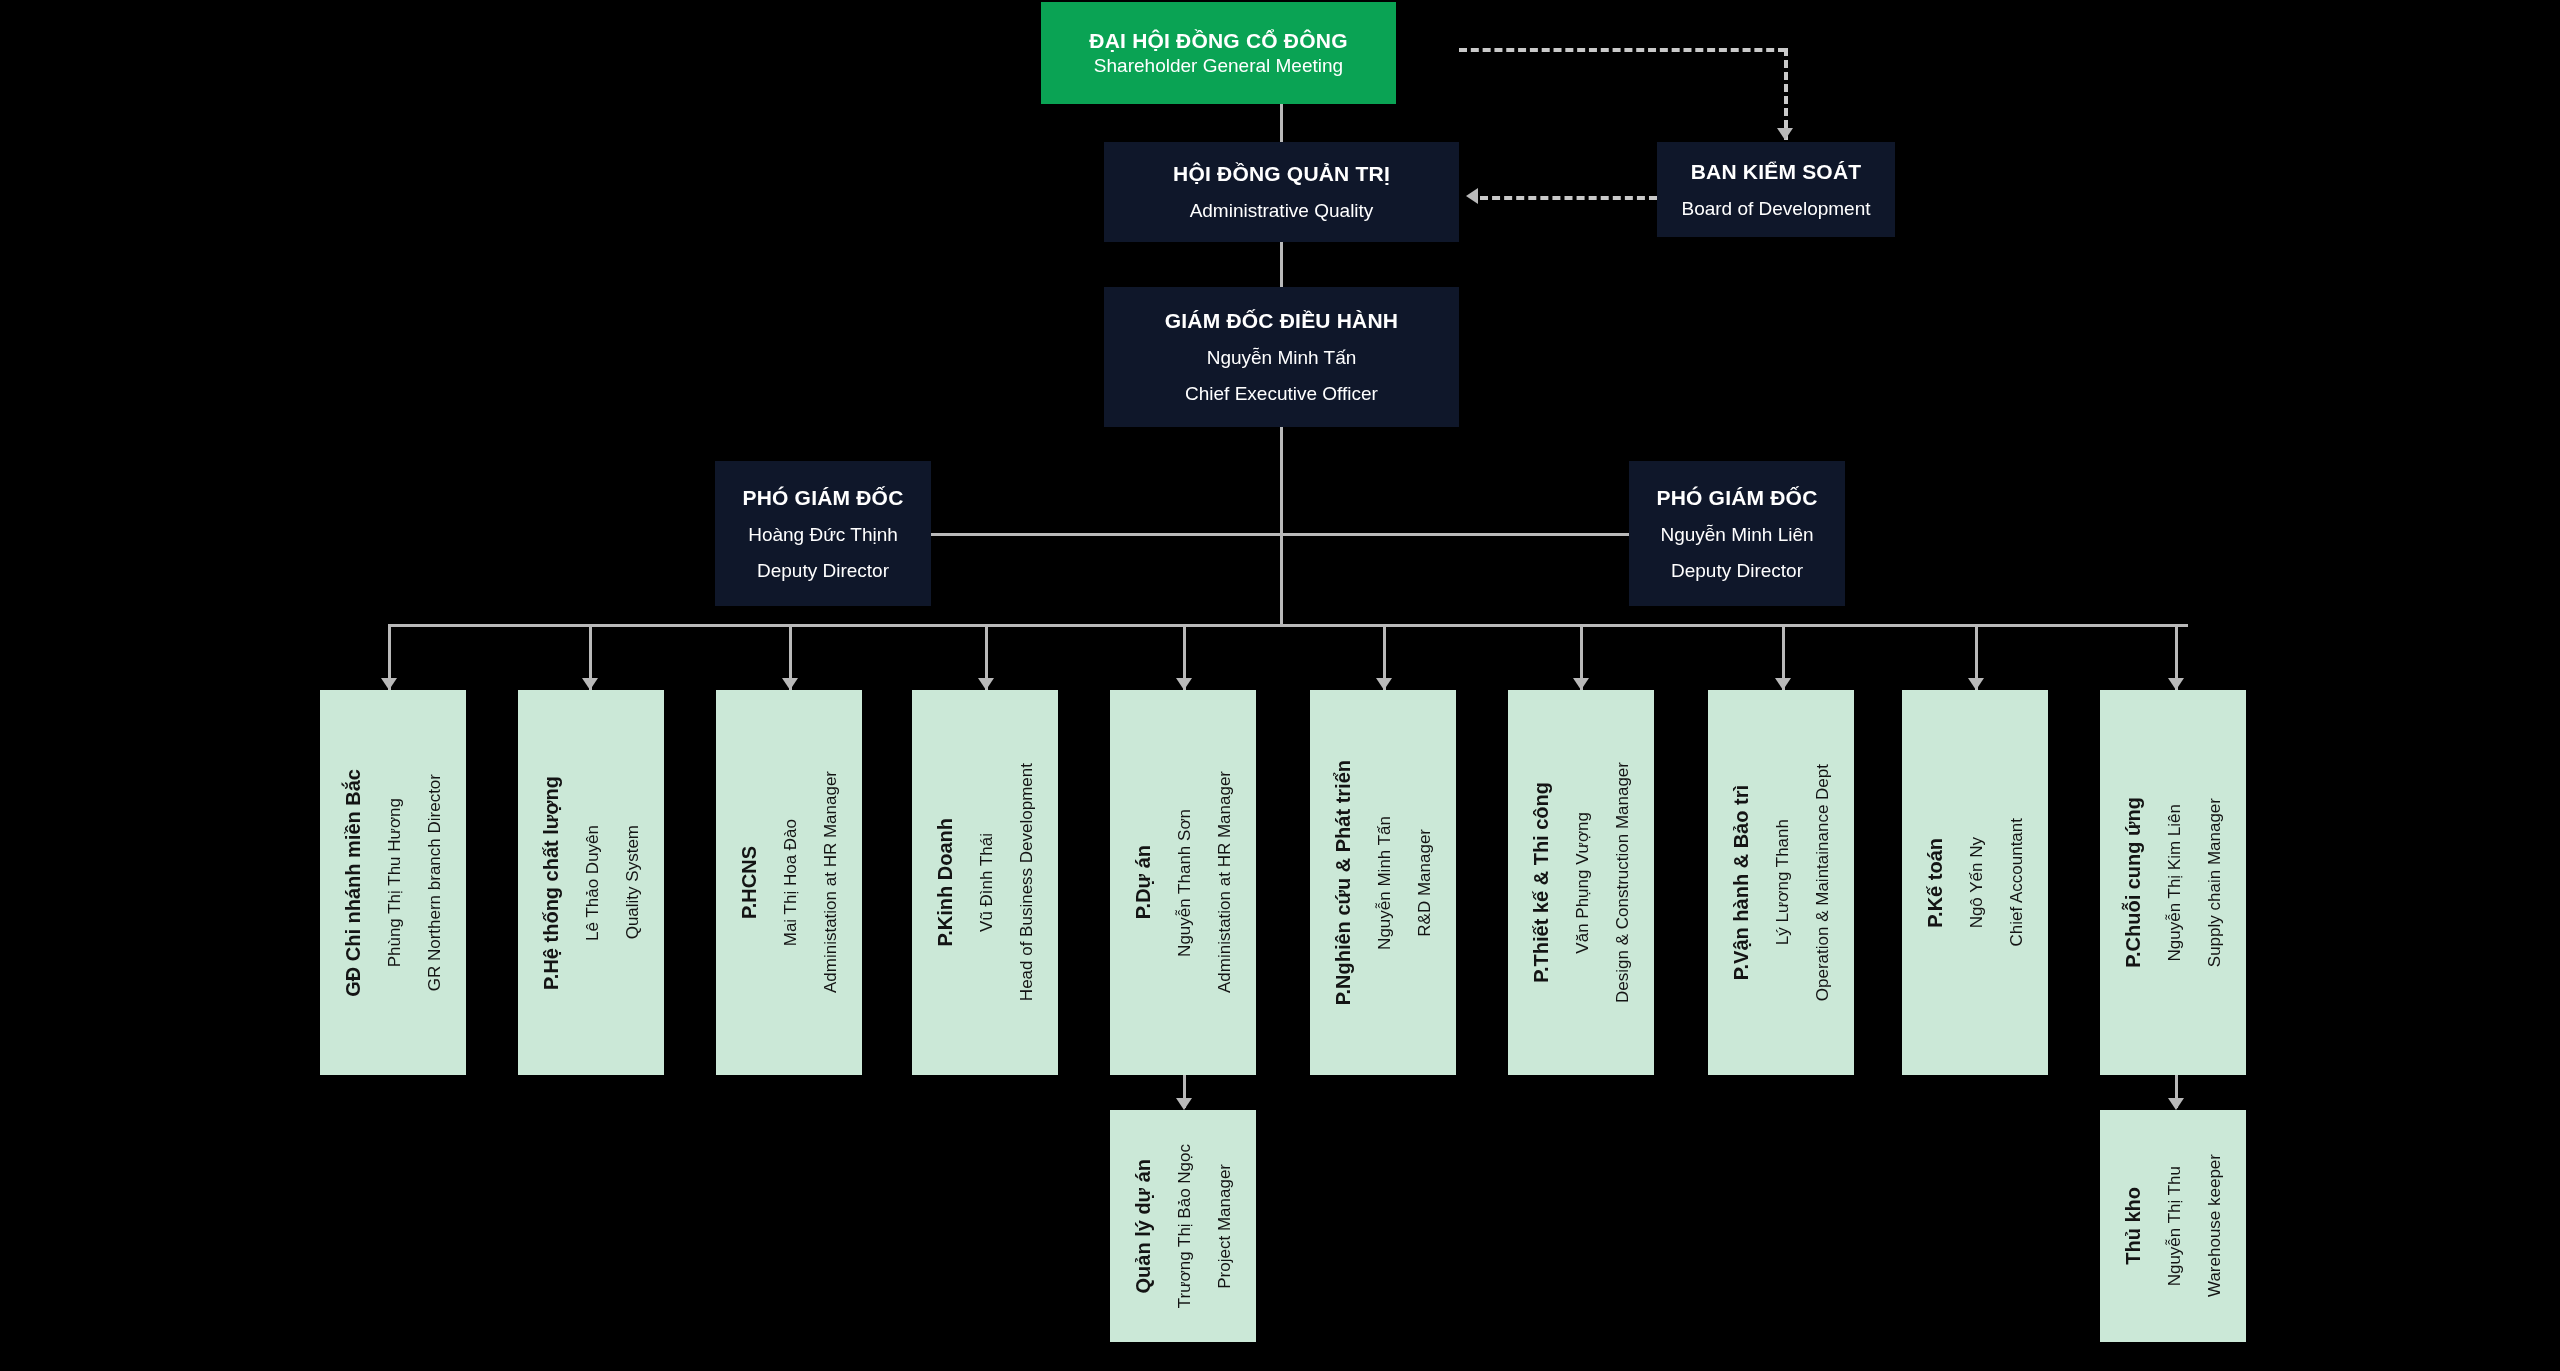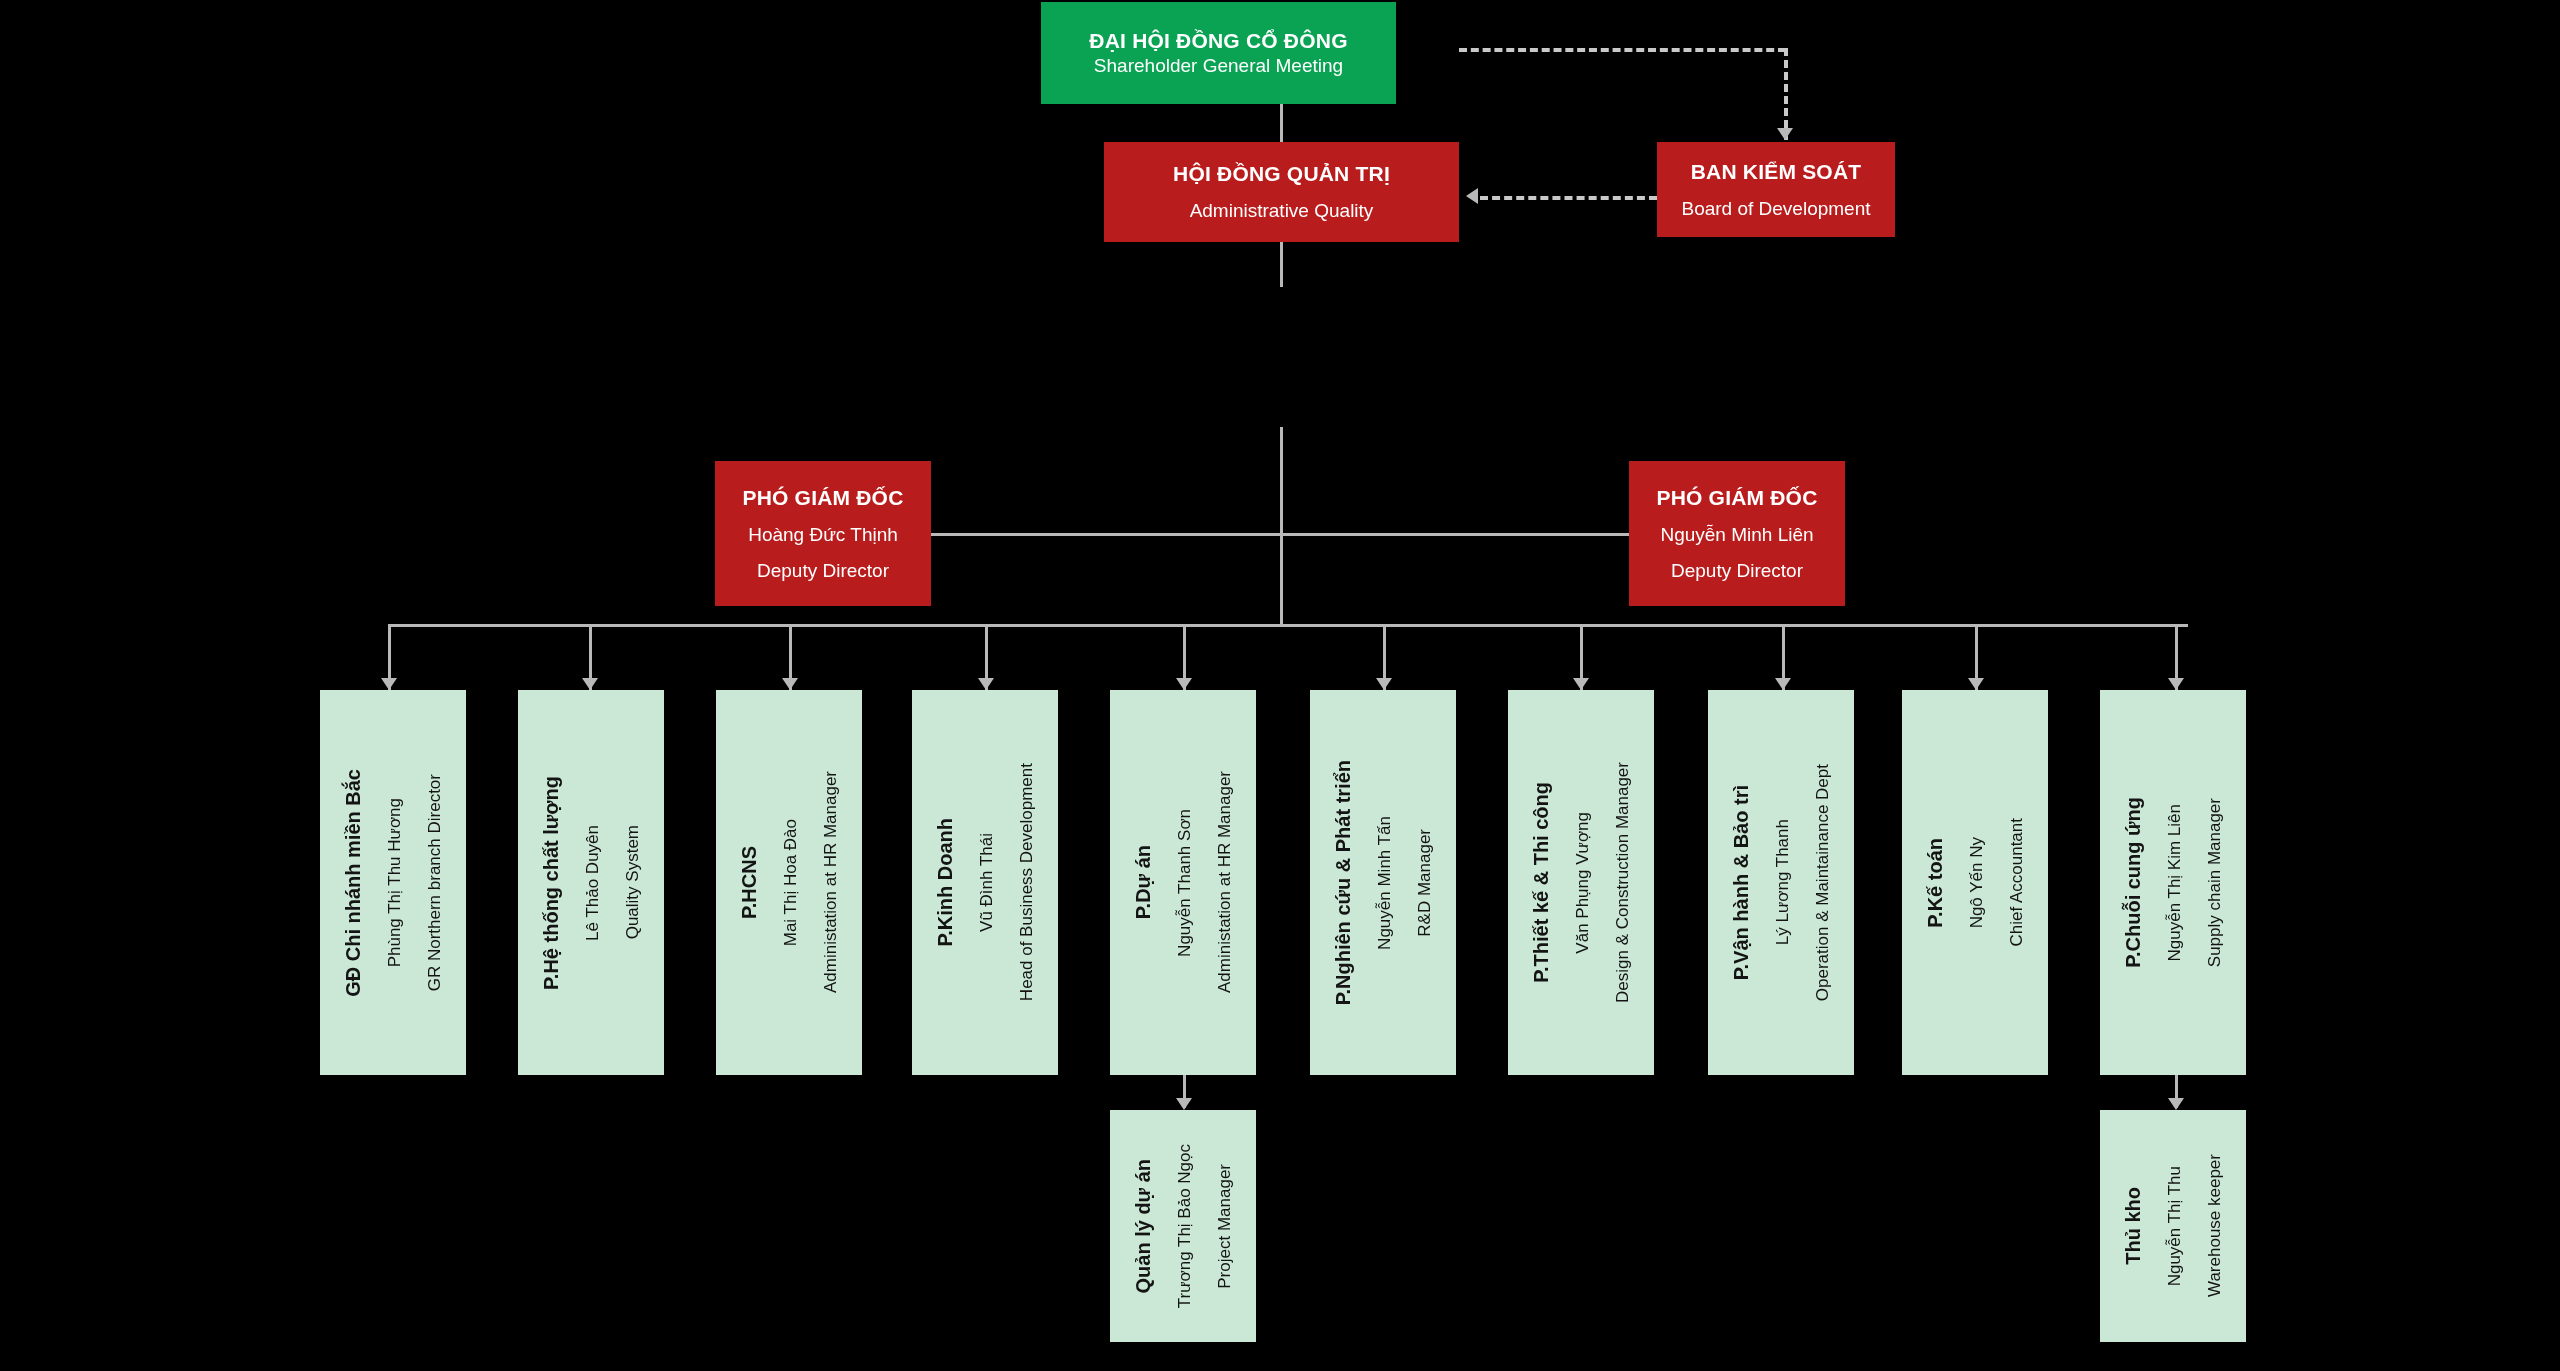--- a/index.html
+++ b/index.html
@@ -38,21 +38,21 @@
   
   .lvl-top{
     background:#0aa354;
     color:#ffffff;
   }
   .lvl-top .title{font-size:21px;}
   .lvl-top .sub{font-size:19px;margin-top:2px;}
 
   
   .lvl-dark{
-    background:#b91c1c;
+    background:#0f172a;
     color:#ffffff;
   }
   .lvl-dark .title{font-size:21px;}
   .lvl-dark .sub{font-size:19px;margin-top:14px;}
 
   
   .dept{
     position:absolute;
     background:#cbe8d7;
     box-sizing:border-box;
@@ -139,20 +139,25 @@
   <div class="node lvl-dark" style="left:1657px;top:142px;width:238px;height:95px;">
     <div class="title">BAN KIỂM SOÁT</div>
     <div class="sub">Board of Development</div>
   </div>
 
   <div class="dash-h" style="left:1480px;top:196px;width:177px;"></div>
   <div class="arrow-left" style="left:1466px;top:188px;"></div>
 
   <div class="line vline" style="left:1280px;top:242px;width:3px;height:45px;"></div>
 
+  <div class="node lvl-dark" style="left:1104px;top:287px;width:355px;height:140px;">
+    <div class="title">GIÁM ĐỐC ĐIỀU HÀNH</div>
+    <div class="sub">Nguyễn Minh Tấn</div>
+    <div class="sub">Chief Executive Officer</div>
+  </div>
 
   <div class="line vline" style="left:1280px;top:427px;width:3px;height:199px;"></div>
 
   <div class="line hline" style="left:930px;top:533px;width:700px;height:3px;"></div>
 
   <div class="node lvl-dark" style="left:715px;top:461px;width:216px;height:145px;">
     <div class="title">PHÓ GIÁM ĐỐC</div>
     <div class="sub">Hoàng Đức Thịnh</div>
     <div class="sub">Deputy Director</div>
   </div>

